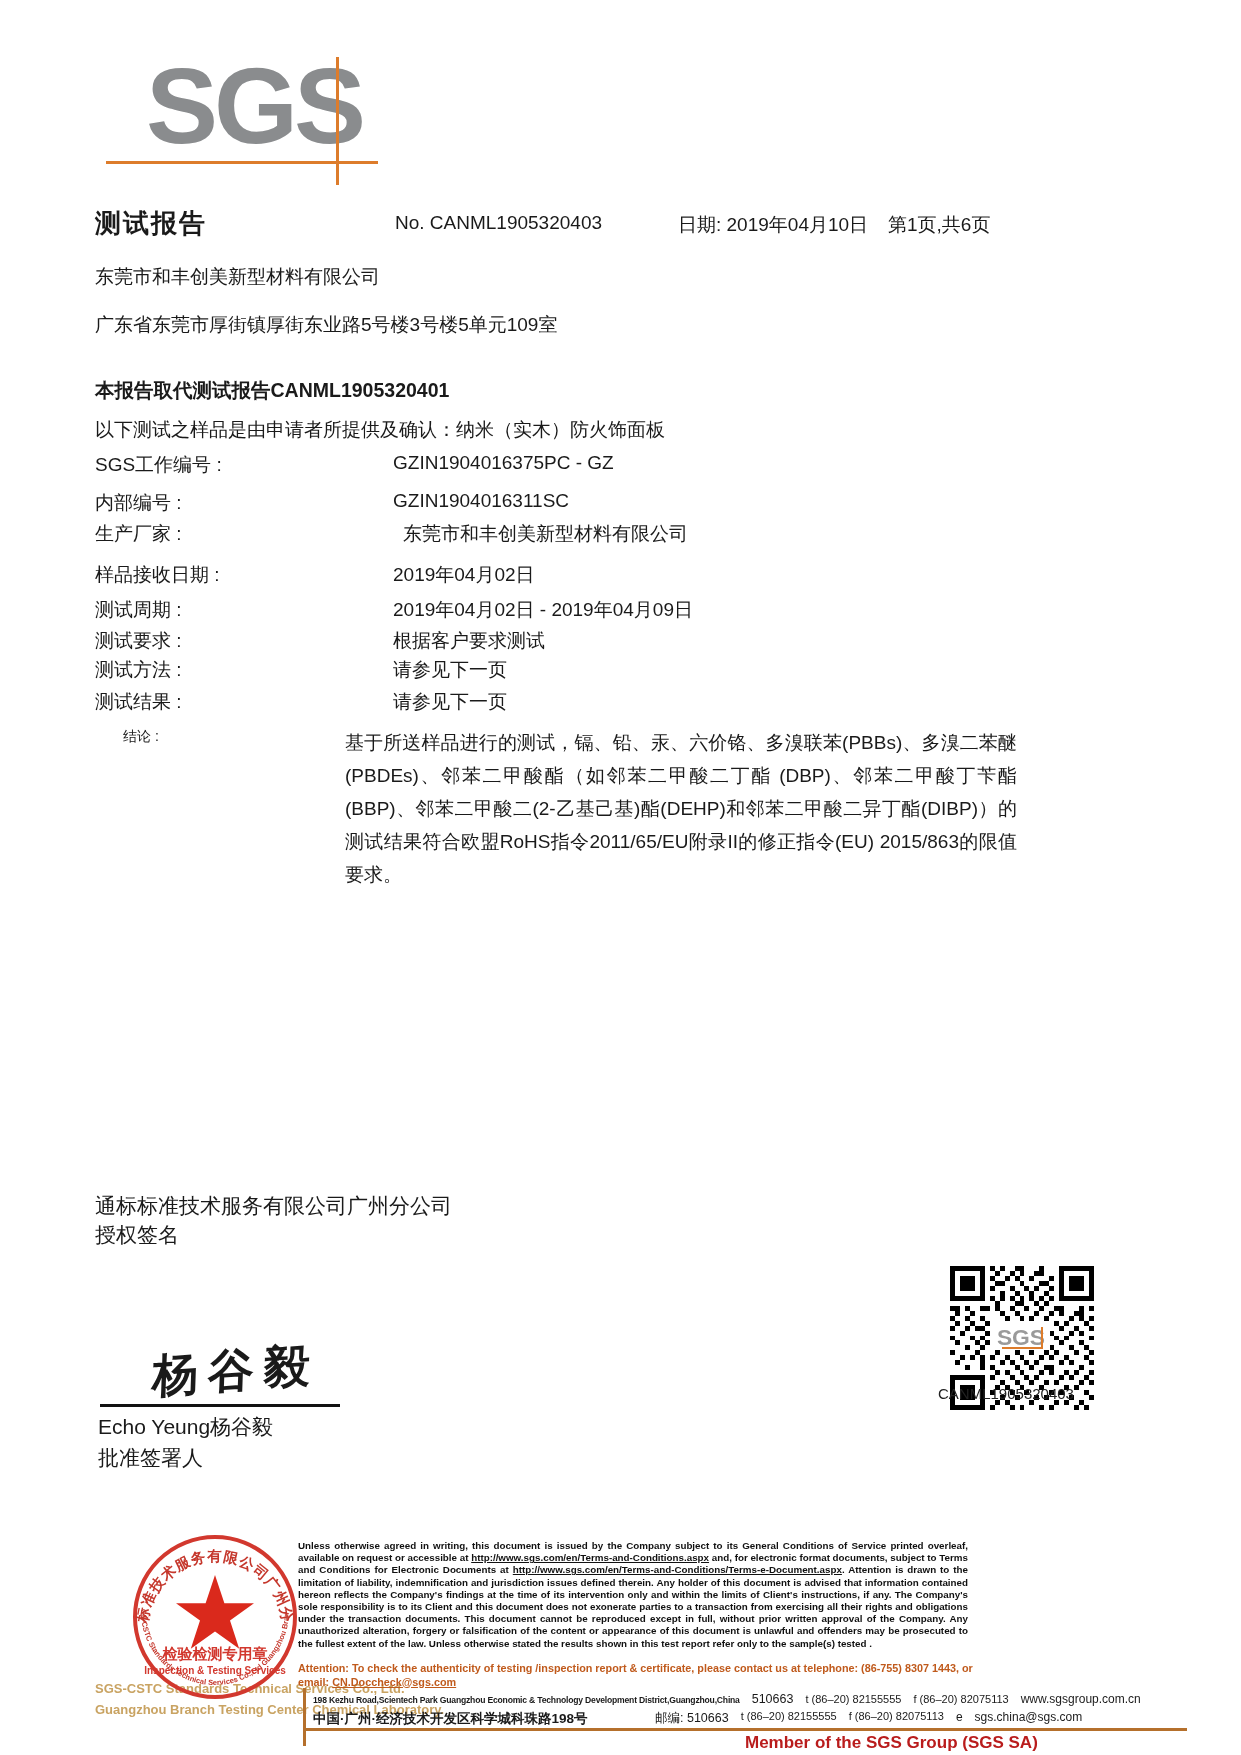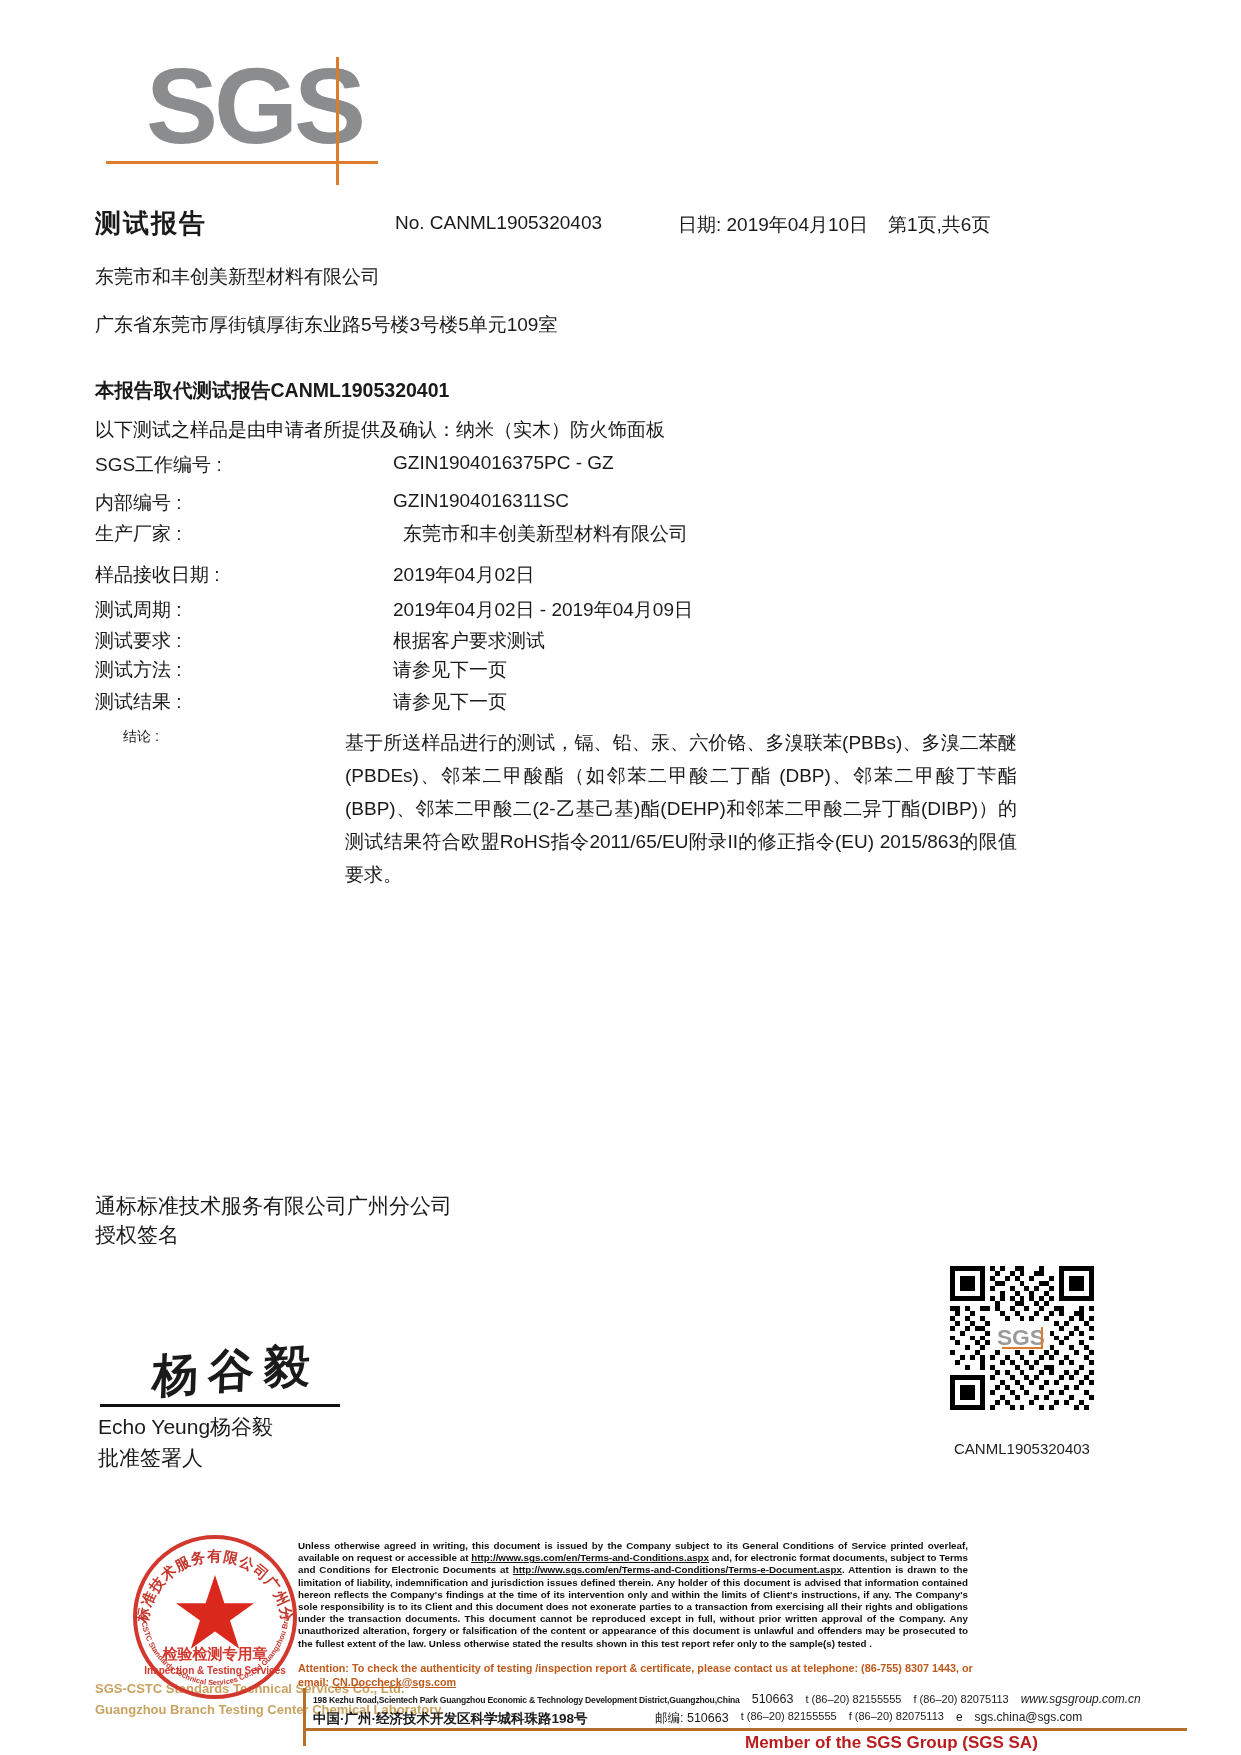--- a/index.html
+++ b/index.html
@@ -31,38 +31,38 @@
   
   .sig-company{position:absolute;left:95px;top:1192px;font-size:21px;font-family:"Liberation Serif", serif;}
   .sig-authorized{position:absolute;left:95px;top:1221px;font-size:21px;font-family:"Liberation Serif", serif;}
   .sig-script{position:absolute;left:152px;top:1340px;font-size:46px;font-weight:bold;
     letter-spacing:10px;transform:rotate(-4deg) skewX(-6deg);font-family:"DejaVu Serif", serif;}
   .sig-line{position:absolute;left:100px;top:1404px;width:240px;height:3px;background:#111;}
   .sig-name{position:absolute;left:98px;top:1413px;font-size:21px;}
   .sig-title{position:absolute;left:98px;top:1444px;font-size:21px;}
   
   .qr-wrap{position:absolute;left:950px;top:1266px;width:144px;}
-  .qr-caption{position:absolute;left:938px;top:1440px;width:168px;text-align:center;font-size:15px;color:#222;}
+  .qr-caption{position:absolute;left:938px;top:1385px;width:168px;font-size:15px;color:#222;}
   
   .gold-line1{position:absolute;left:95px;top:1681px;font-size:13px;font-weight:bold;color:#c9a362;white-space:nowrap;}
   .gold-line2{position:absolute;left:95px;top:1702px;font-size:13px;font-weight:bold;color:#c9a362;white-space:nowrap;}
   .stamp{position:absolute;left:129px;top:1531px;z-index:3;}
   
   .legal{position:absolute;left:298px;top:1540px;width:670px;font-size:9.8px;font-weight:bold;
     line-height:12.2px;text-align:justify;color:#111;}
   .legal .lk{text-decoration:underline;}
   .attention{position:absolute;left:298px;top:1662px;width:676px;font-size:10.8px;font-weight:bold;
     line-height:13.5px;color:#c05a1c;}
   .attention .em{text-decoration:underline;}
   .addr-divider{position:absolute;left:303px;top:1688px;width:3px;height:58px;background:#b5702c;}
   .addr-row1{position:absolute;left:313px;top:1692px;width:880px;display:flex;gap:12px;align-items:baseline;white-space:nowrap;}
   .addr-row1 .a-en{font-size:8.6px;font-weight:bold;letter-spacing:-0.2px;}
   .addr-row1 .pc{font-size:12.5px;}
   .addr-row1 .tf{font-size:11px;}
-  .addr-row1 .web{font-size:12px;font-style:italic;}
+  .addr-row1 .web{font-size:12px;}
   .addr-row2{position:absolute;left:313px;top:1710px;width:880px;display:flex;gap:12px;align-items:flex-start;white-space:nowrap;}
   .addr-row2 .a-cn{font-size:13.5px;font-weight:bold;width:330px;}
   .addr-row2 .pc{font-size:12.5px;}
   .addr-row2 .tf{font-size:11px;}
   .addr-row2 .em2{font-size:12px;}
   .footer-rule{position:absolute;left:303px;top:1728px;width:884px;height:3px;background:#b5702c;}
   .member{position:absolute;left:745px;top:1733px;font-size:17px;font-weight:bold;color:#b91c1c;}
 </style>
 </head>
 <body>

